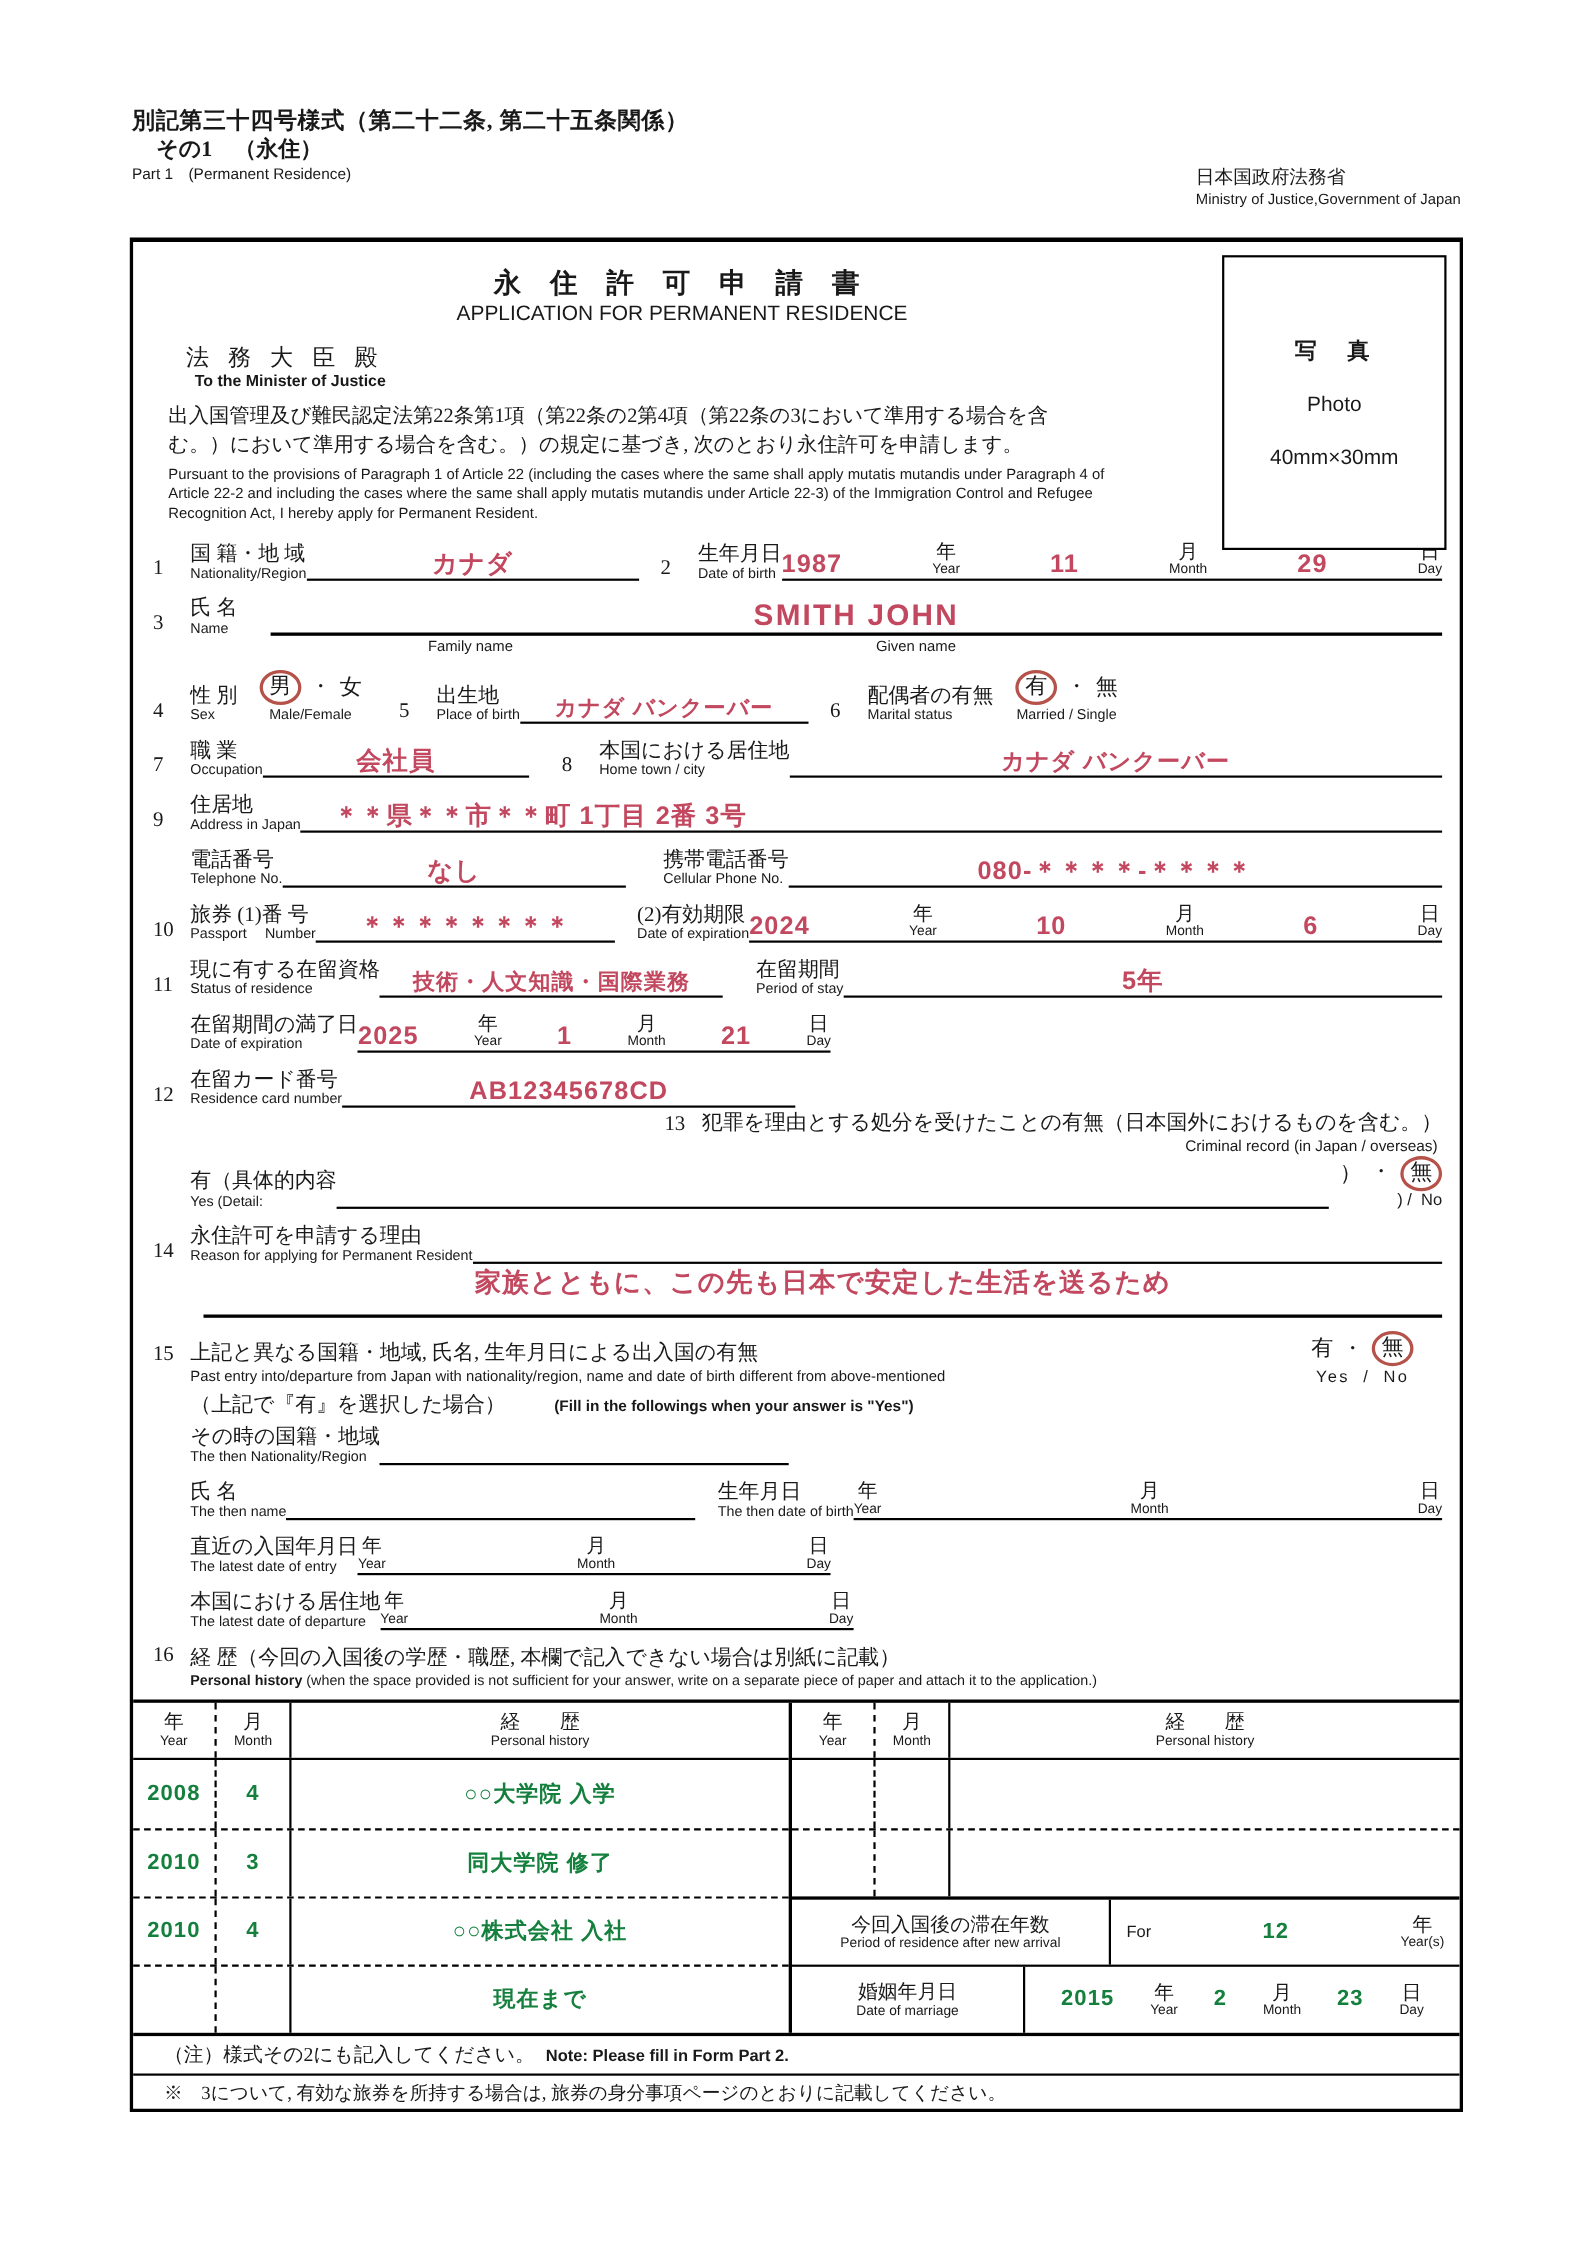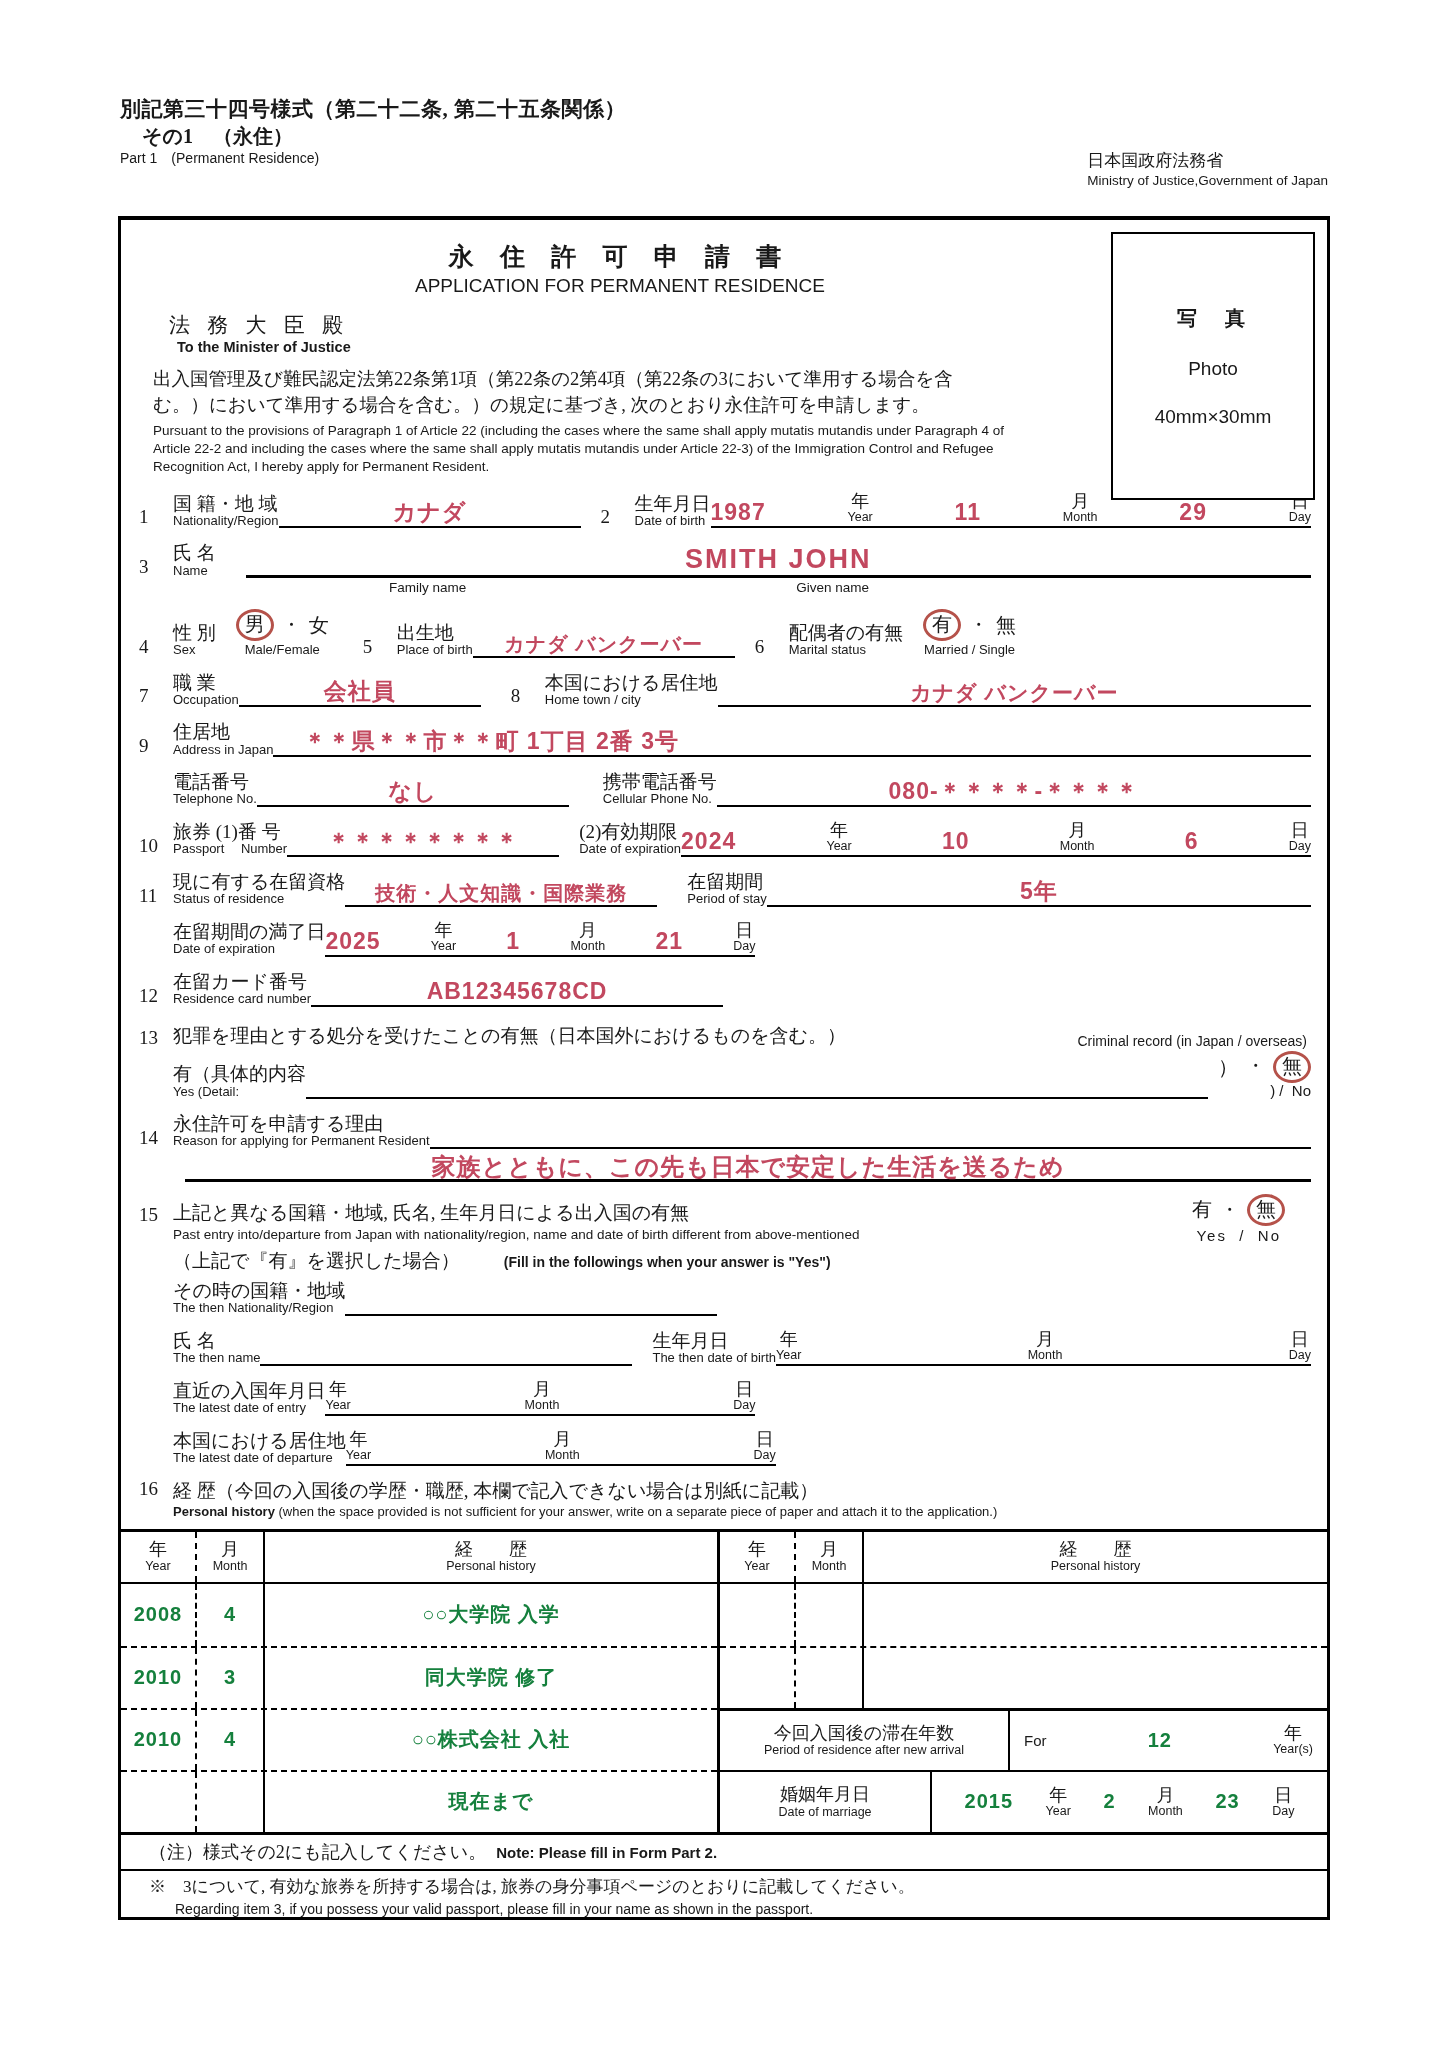--- a/index.html
+++ b/index.html
@@ -51,30 +51,30 @@
   .circ{display:inline-block;border:3px solid #b5524a;border-radius:50%;padding:2px 6px 4px;line-height:1;}
   .dot{margin:0 8px;font-size:19px;}
   .optjp{font-size:20px;display:flex;align-items:center;}
   .optwrap{display:inline-flex;flex-direction:column;align-items:center;line-height:1.1;}
   .opten{font-size:13px;font-family:"Liberation Sans",sans-serif;margin-top:2px;}
 
   .subnames{display:flex;font-size:13.5px;font-family:"Liberation Sans",sans-serif;margin-top:2px;}
   .subnames .fam{margin-left:250px;}
   .subnames .giv{margin-left:330px;}
 
-  .r13top{display:flex;justify-content:space-between;align-items:flex-end;margin-top:16px;}
+  .r13top{display:flex;justify-content:space-between;align-items:flex-end;flex-direction:column;}
   .r13jp{font-size:19px;}
   .r13en{font-size:14px;font-family:"Liberation Sans",sans-serif;margin-right:4px;}
   .r13line{display:flex;align-items:flex-end;margin-top:2px;}
   .r13right{display:inline-flex;flex-direction:column;align-items:flex-end;line-height:1.1;margin-left:10px;}
   .r13opts{display:flex;align-items:center;font-size:20px;}
   .r13en2{font-size:15px;font-family:"Liberation Sans",sans-serif;}
 
   .r14row{display:flex;align-items:flex-end;margin-top:14px;}
-  .r14val{border-bottom:3px solid #000;margin:6px 0 0 46px;flex:1;text-align:center;padding-bottom:0;}
+  .r14val{border-bottom:3px solid #000;margin:6px 0 0 46px;flex:1;text-align:center;padding-bottom:16px;}
 
   .r15line1{display:flex;justify-content:space-between;align-items:flex-end;margin-top:12px;}
   .r15line2{display:flex;justify-content:space-between;align-items:flex-start;margin-top:1px;}
   .r15en{font-size:13.5px;font-family:"Liberation Sans",sans-serif;margin-left:34px;}
   .r15opts{display:flex;align-items:center;font-size:20px;margin-right:26px;}
   .r15yn{font-size:15px;font-family:"Liberation Sans",sans-serif;margin-right:30px;letter-spacing:2px;}
   .r15cond{display:flex;align-items:baseline;margin:4px 0 0 34px;gap:28px;}
   .condjp{font-size:19px;}
   .conden{font-size:14px;font-family:"Liberation Sans",sans-serif;font-weight:bold;margin-left:16px;}
 

